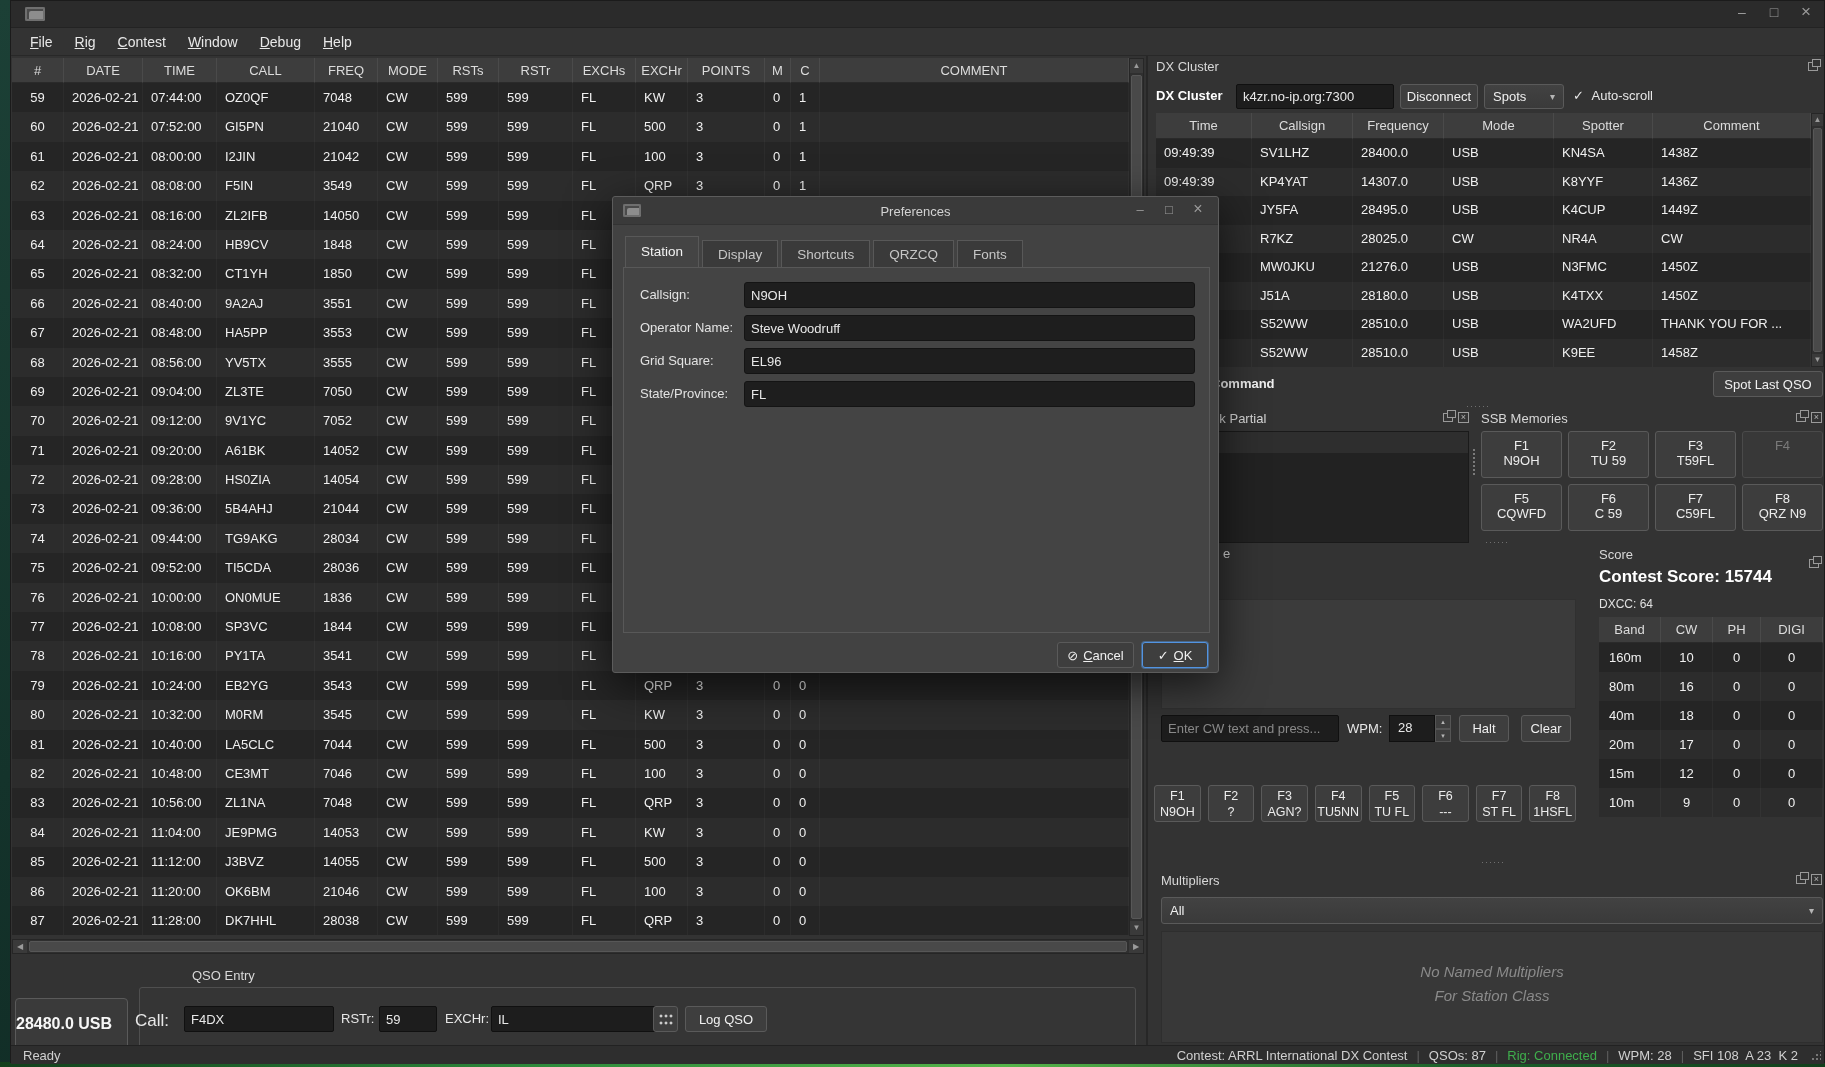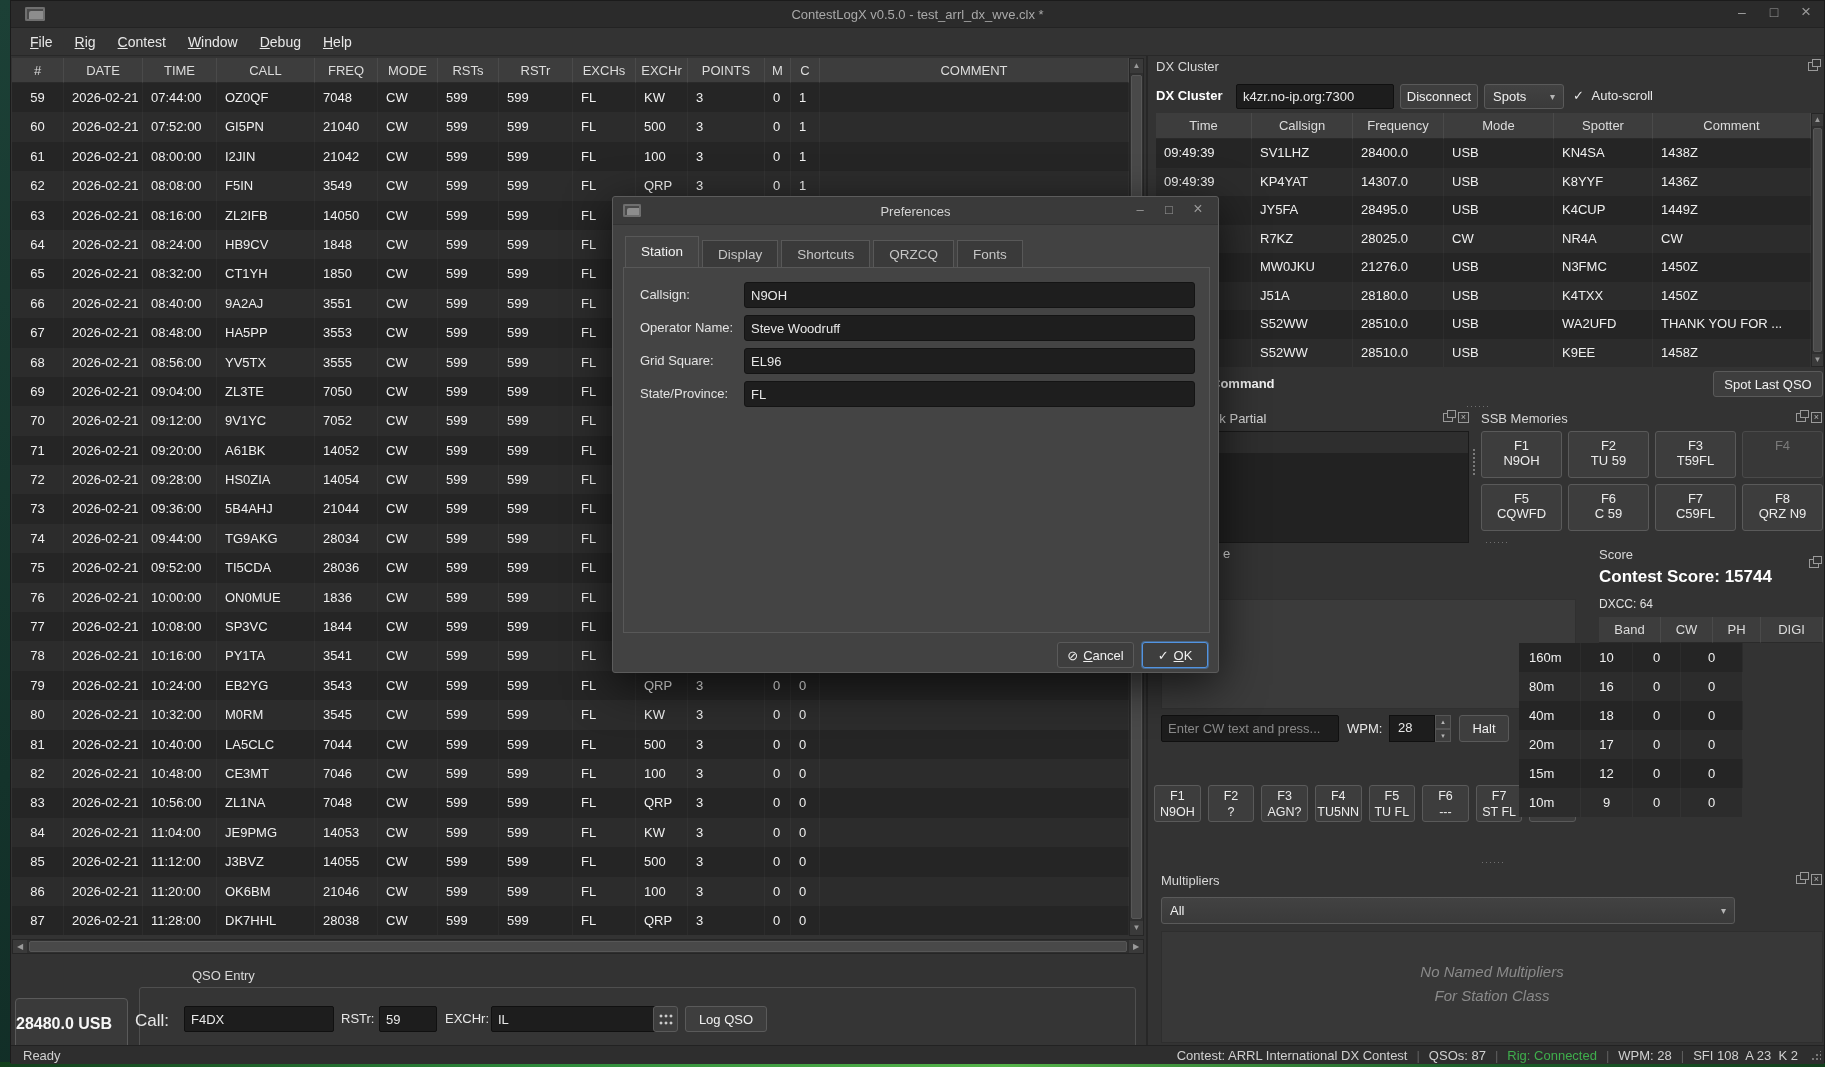--- a/index.html
+++ b/index.html
@@ -101,21 +101,20 @@
 </style>
 </head>
 <body>
 
 <div class="desktop-strip"></div>
 
 <div class="window">
 
   <div class="titlebar">
     <div class="app-icon"></div>
-    <div class="title">ContestLogX v0.5.0 - test_arrl_dx_wve.clx *</div>
     <div class="win-controls">
       <span>–</span>
       <span>□</span>
       <span style="font-size:17px;line-height:16px;">×</span>
     </div>
   </div>
 
   <div class="menubar" id="menu-bar">
       <div class="menu-item"><u>F</u>ile</div>
       <div class="menu-item"><u>R</u>ig</div>
@@ -826,21 +825,21 @@
   <div class="abs panel-title" style="left:1588px; top:546px;">Score</div>
   <div class="abs ficon" style="left:1798px; top:549px;"></div>
   <div class="abs" style="left:1588px; top:566px; font-size:17px; font-weight:bold; color:#ffffff;">Contest Score: 15744</div>
   <div class="abs" style="left:1588px; top:596px; font-size:12px; color:#e0e0e0;">DXCC: 64</div>
   <div class="abs cols-score" id="score-head" style="left:1588px; top:616px; width:224px;">
       <div class="hcell">Band</div>
       <div class="hcell">CW</div>
       <div class="hcell">PH</div>
       <div class="hcell">DIGI</div>
     </div>
-  <div class="abs" id="score-body" style="left:1508px; top:642px; width:224px; height:174px; overflow:hidden;">
+  <div class="abs" id="score-body" style="left:1588px; top:642px; width:224px; height:174px; overflow:hidden;">
       <div class="trow cols-score">
         <div class="cell">160m</div>
         <div class="cell">10</div>
         <div class="cell">0</div>
         <div class="cell">0</div>
       </div>
       <div class="trow cols-score alt">
         <div class="cell">80m</div>
         <div class="cell">16</div>
         <div class="cell">0</div>
@@ -870,21 +869,21 @@
         <div class="cell">0</div>
         <div class="cell">0</div>
       </div>
     </div>
 
   <div class="abs panel-title" style="left:1150px; top:872px;">Multipliers</div>
   <div class="abs icon-pair" style="left:1785px; top:873px;">
     <div class="ficon"></div>
     <div class="xicon">×</div>
   </div>
-  <div class="abs combo" style="left:1150px; top:896px; width:574px; height:27px;gap:24px;">
+  <div class="abs combo" style="left:1150px; top:896px; width:662px; height:27px;gap:24px;">
     <span>All</span>
     <span class="arrow">▾</span>
   </div>
   <div class="abs" style="left:1150px; top:930px; width:662px; height:112px; background:#383838; border:1px solid #2e2e2e;">
     <div class="mult-empty" style="margin-top:28px;">
       <div>No Named Multipliers</div>
       <div>For Station Class</div>
     </div>
   </div>
 

